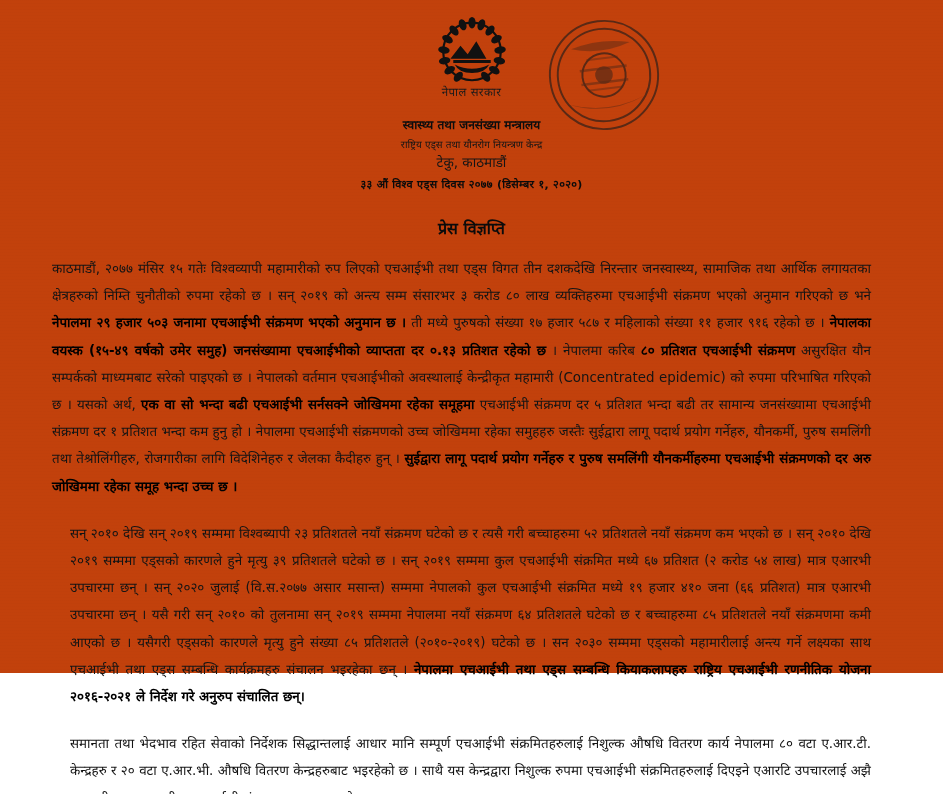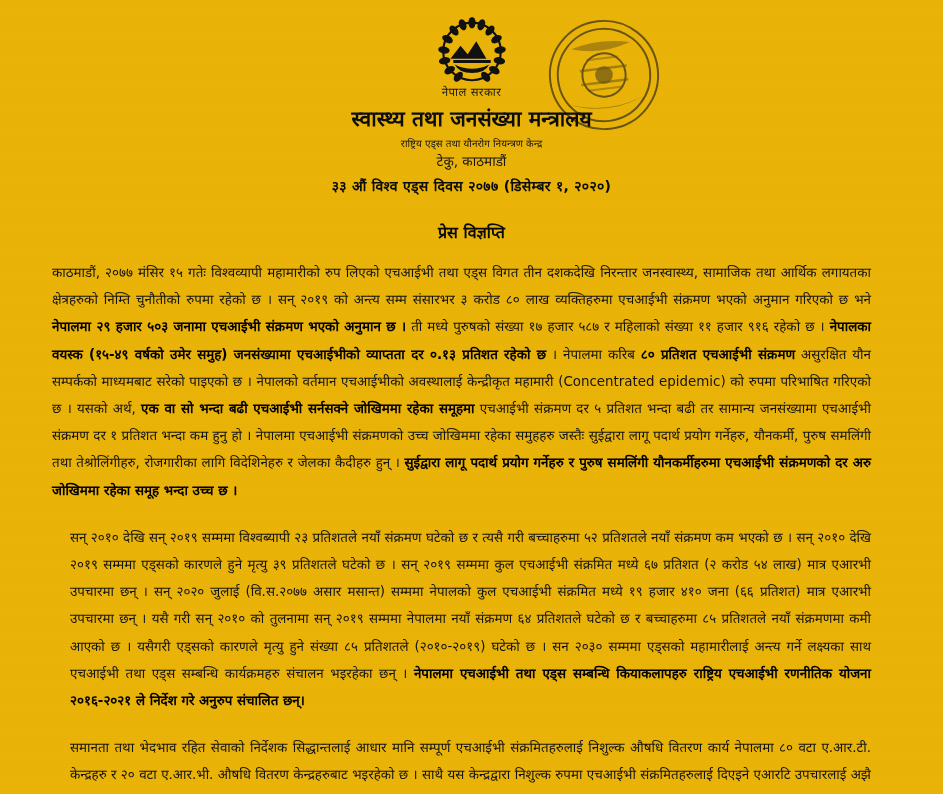--- a/index.html
+++ b/index.html
@@ -12,24 +12,24 @@
     width: 943px;
     height: 794px;
     overflow: hidden;
     font-family: "DejaVu Sans", "Liberation Sans", sans-serif;
     color: #111111;
     -webkit-font-smoothing: antialiased;
   }
   .page {
     position: relative;
     width: 943px;
-    height: 794px;
+    height: 673px;
     box-sizing: border-box;
     padding: 0;
-    background: #eab308;
+    background: #c2410c;
   }
 
   
   .letterhead {
     position: relative;
     text-align: center;
     padding-top: 14px;
     height: 160px;
     box-sizing: border-box;
   }
@@ -49,24 +49,24 @@
   }
   .org-line-1 {
     font-size: 11.5px;
     letter-spacing: 0.4px;
     color: #1a1a1a;
     margin-top: -12px;
     position: relative;
     z-index: 3;
   }
   .org-line-2 {
-    font-size: 21px;
+    font-size: 12px;
     font-weight: bold;
     color: #0d0d0d;
-    margin-top: 5px;
+    margin-top: 17px;
     position: relative;
     z-index: 3;
   }
   .org-line-3 {
     font-size: 10px;
     color: #151515;
     margin-top: 4px;
     position: relative;
     z-index: 3;
   }
@@ -86,21 +86,21 @@
     width: 118px;
     height: 118px;
     opacity: 0.62;
     transform: rotate(-7deg);
     pointer-events: none;
   }
 
   
   .doc-title {
     text-align: center;
-    font-size: 14px;
+    font-size: 11px;
     font-weight: bold;
     letter-spacing: 0.3px;
     margin-top: 16px;
     color: #0b0b0b;
   }
   .doc-subtitle {
     text-align: center;
     font-size: 16px;
     font-weight: bold;
     margin-top: 26px;

